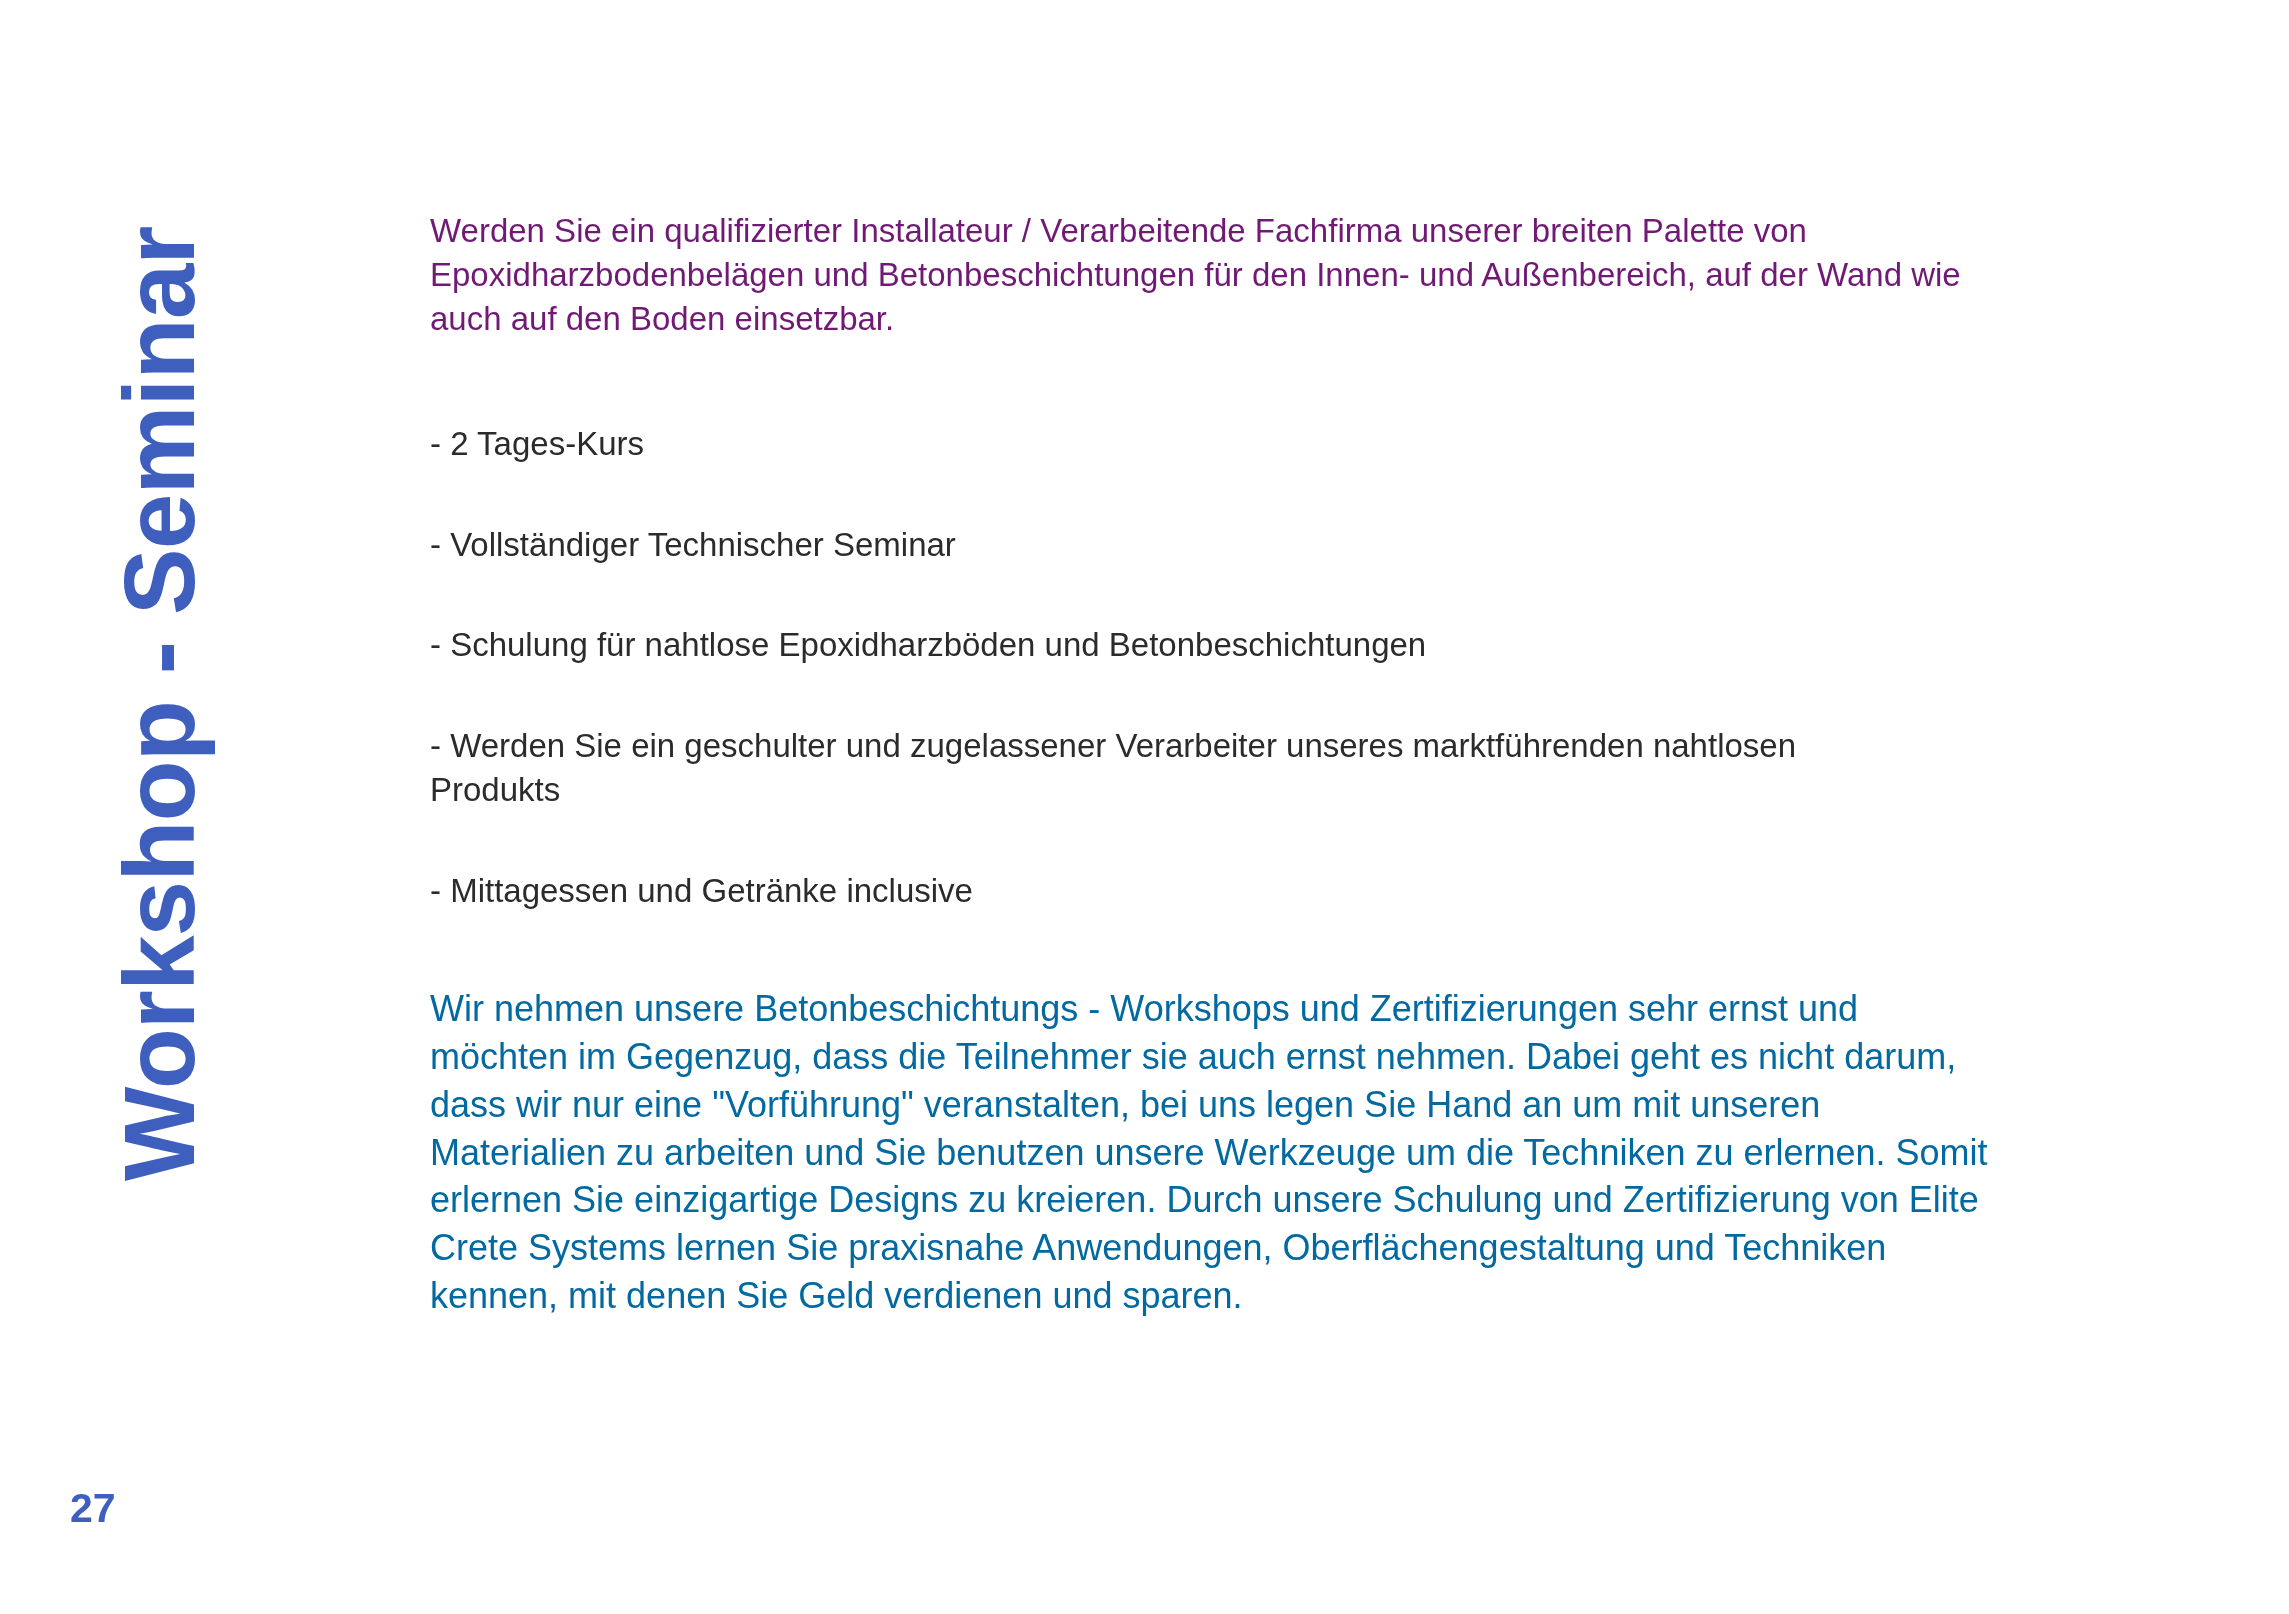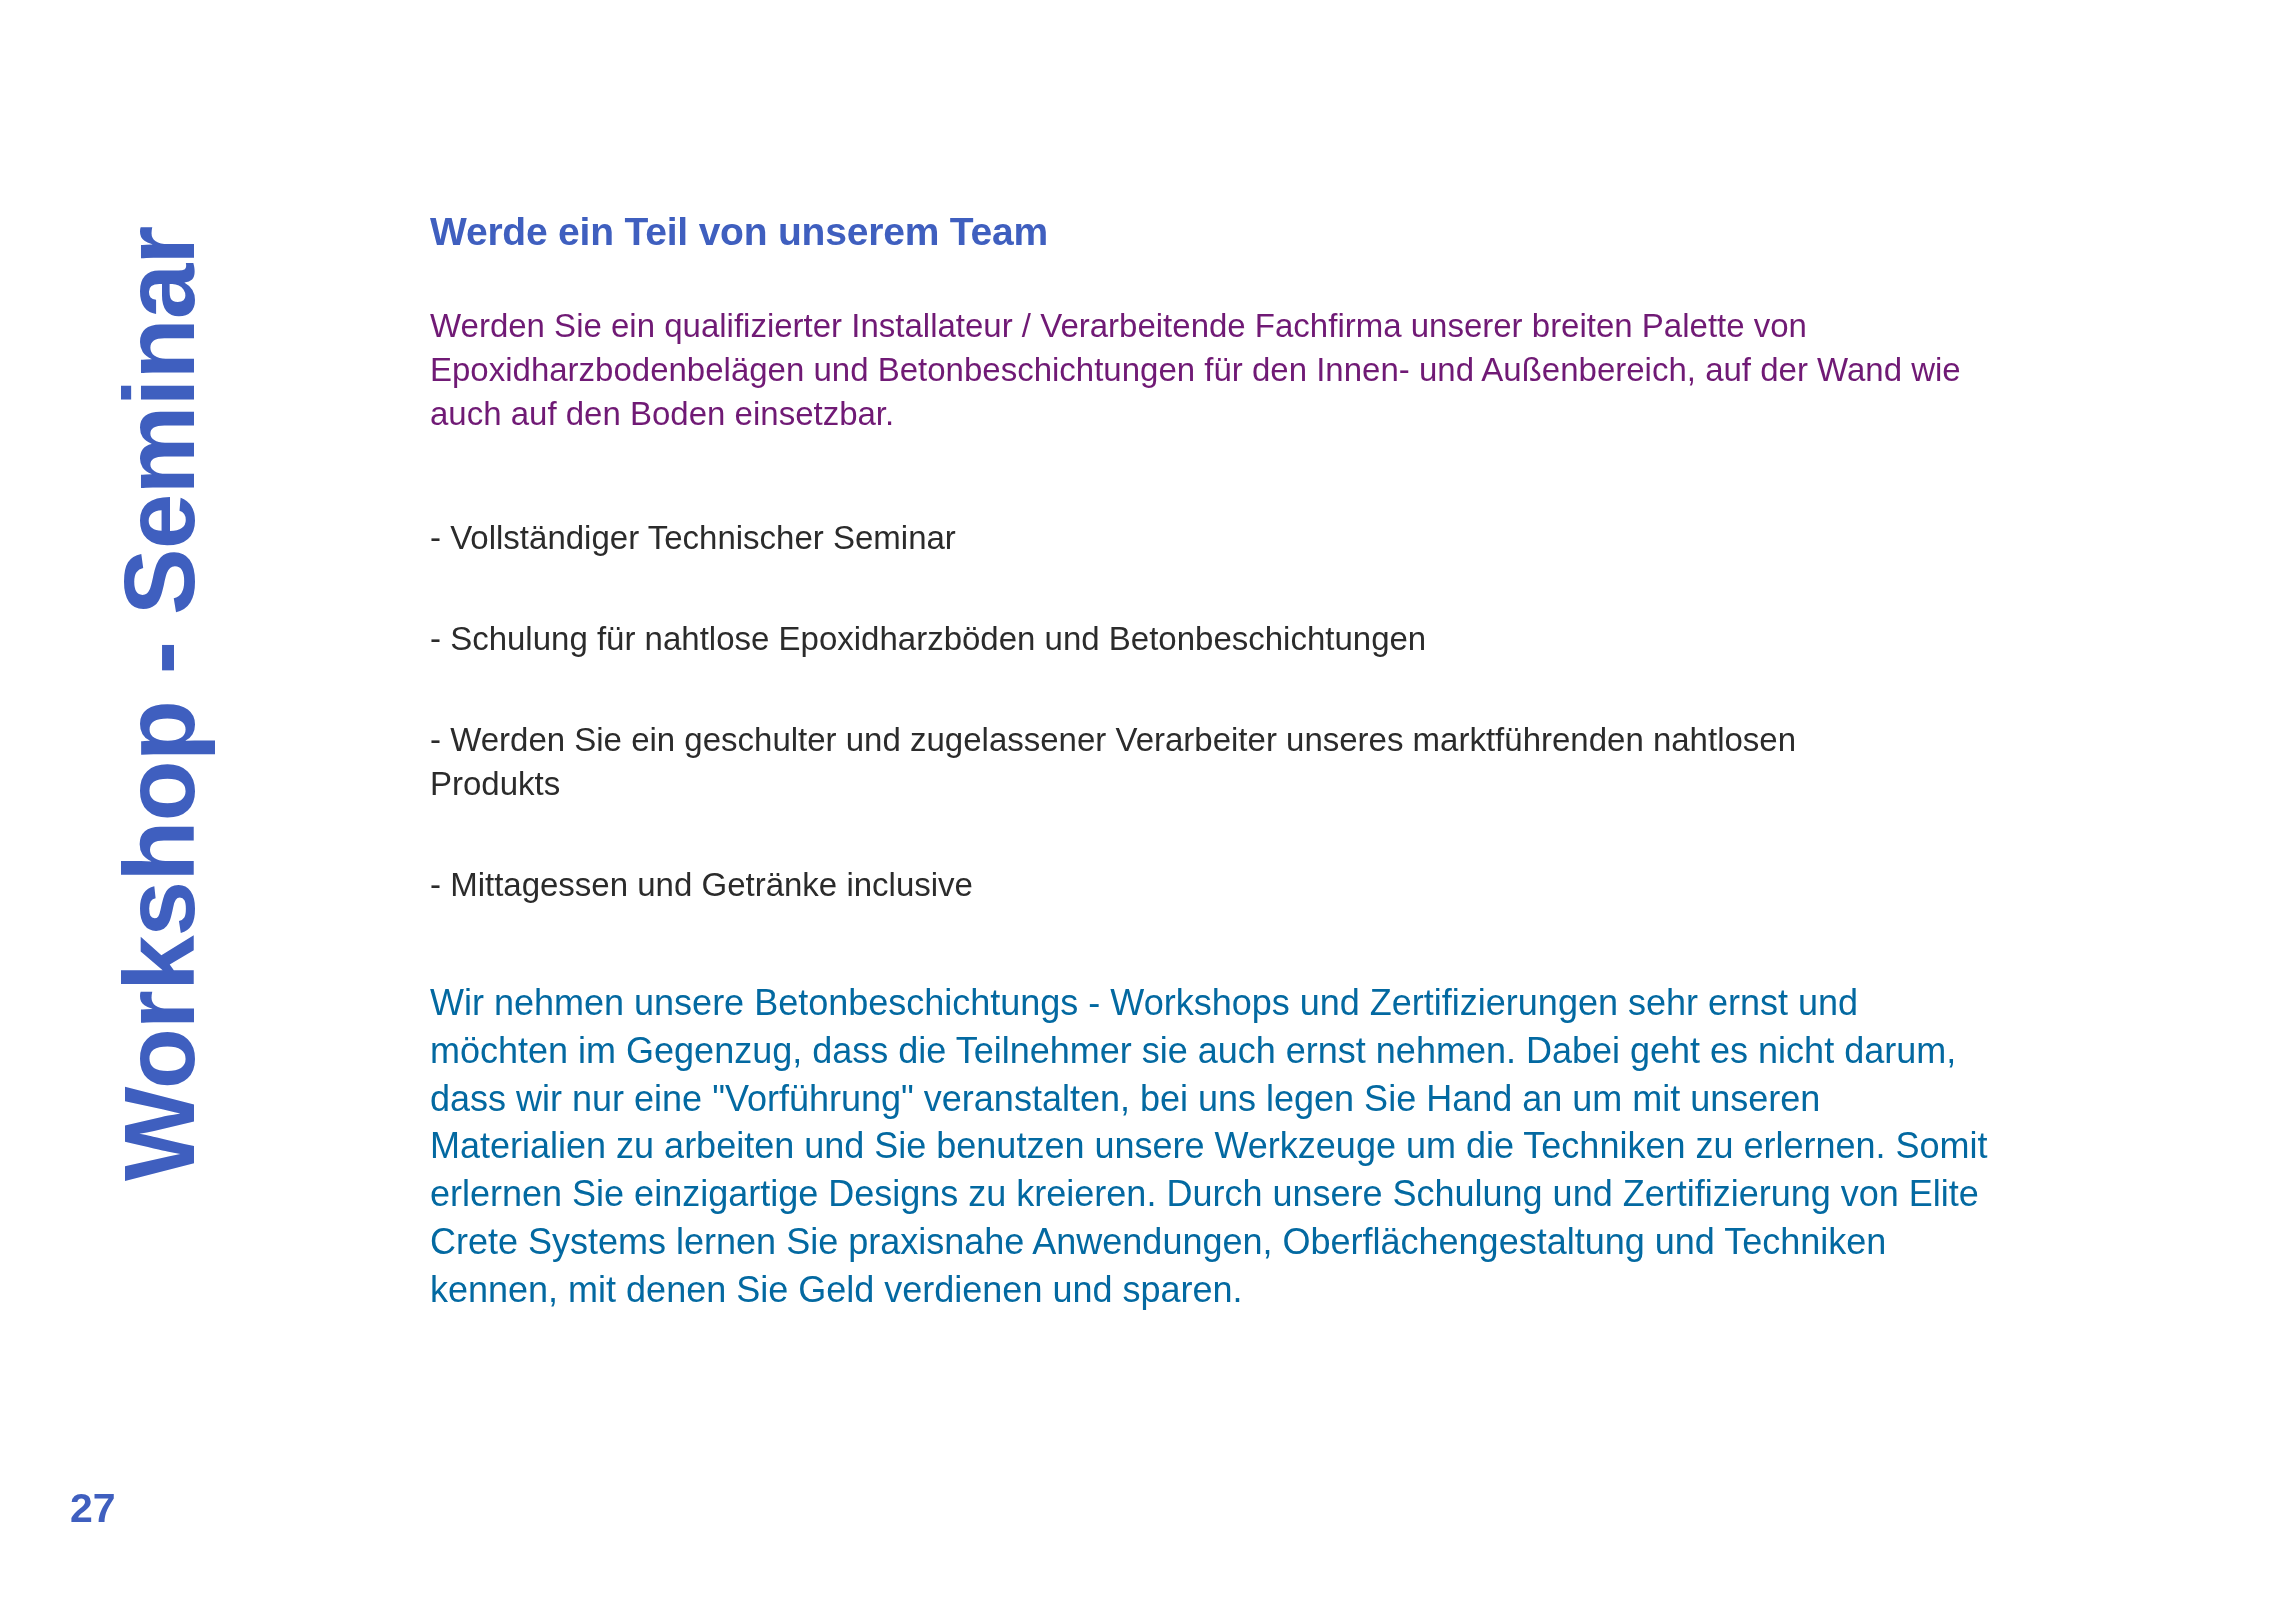--- a/index.html
+++ b/index.html
@@ -111,25 +111,25 @@
 <div class="page">
 
   <div class="side-title-wrap">
     <div class="side-title">Workshop - Seminar</div>
   </div>
 
   <div class="page-number">27</div>
 
   <div class="content">
 
-    <h1 class="heading">Werde ein Teil von unserem Team</h1>
 
     <p class="intro">Werden Sie ein qualifizierter Installateur / Verarbeitende Fachfirma unserer breiten Palette von Epoxidharzbodenbelägen und Betonbeschichtungen für den Innen- und Außenbereich, auf der Wand wie auch auf den Boden einsetzbar.</p>
 
     <ul class="bullets">
+      <li>- 2 Tages-Kurs</li>
       <li>- Vollständiger Technischer Seminar</li>
       <li>- Schulung für nahtlose Epoxidharzböden und Betonbeschichtungen</li>
       <li>- Werden Sie ein geschulter und zugelassener Verarbeiter unseres marktführenden nahtlosen Produkts</li>
       <li>- Mittagessen und Getränke inclusive</li>
     </ul>
 
     <p class="closing">Wir nehmen unsere Betonbeschichtungs - Workshops und Zertifizierungen sehr ernst und möchten im Gegenzug, dass die Teilnehmer sie auch ernst nehmen. Dabei geht es nicht darum, dass wir nur eine "Vorführung" veranstalten, bei uns legen Sie Hand an um mit unseren Materialien zu arbeiten und Sie benutzen unsere Werkzeuge um die Techniken zu erlernen. Somit erlernen Sie einzigartige Designs zu kreieren. Durch unsere Schulung und Zertifizierung von Elite Crete Systems lernen Sie praxisnahe Anwendungen, Oberflächengestaltung und Techniken kennen, mit denen Sie Geld verdienen und sparen.</p>
 
   </div>
 </div>

